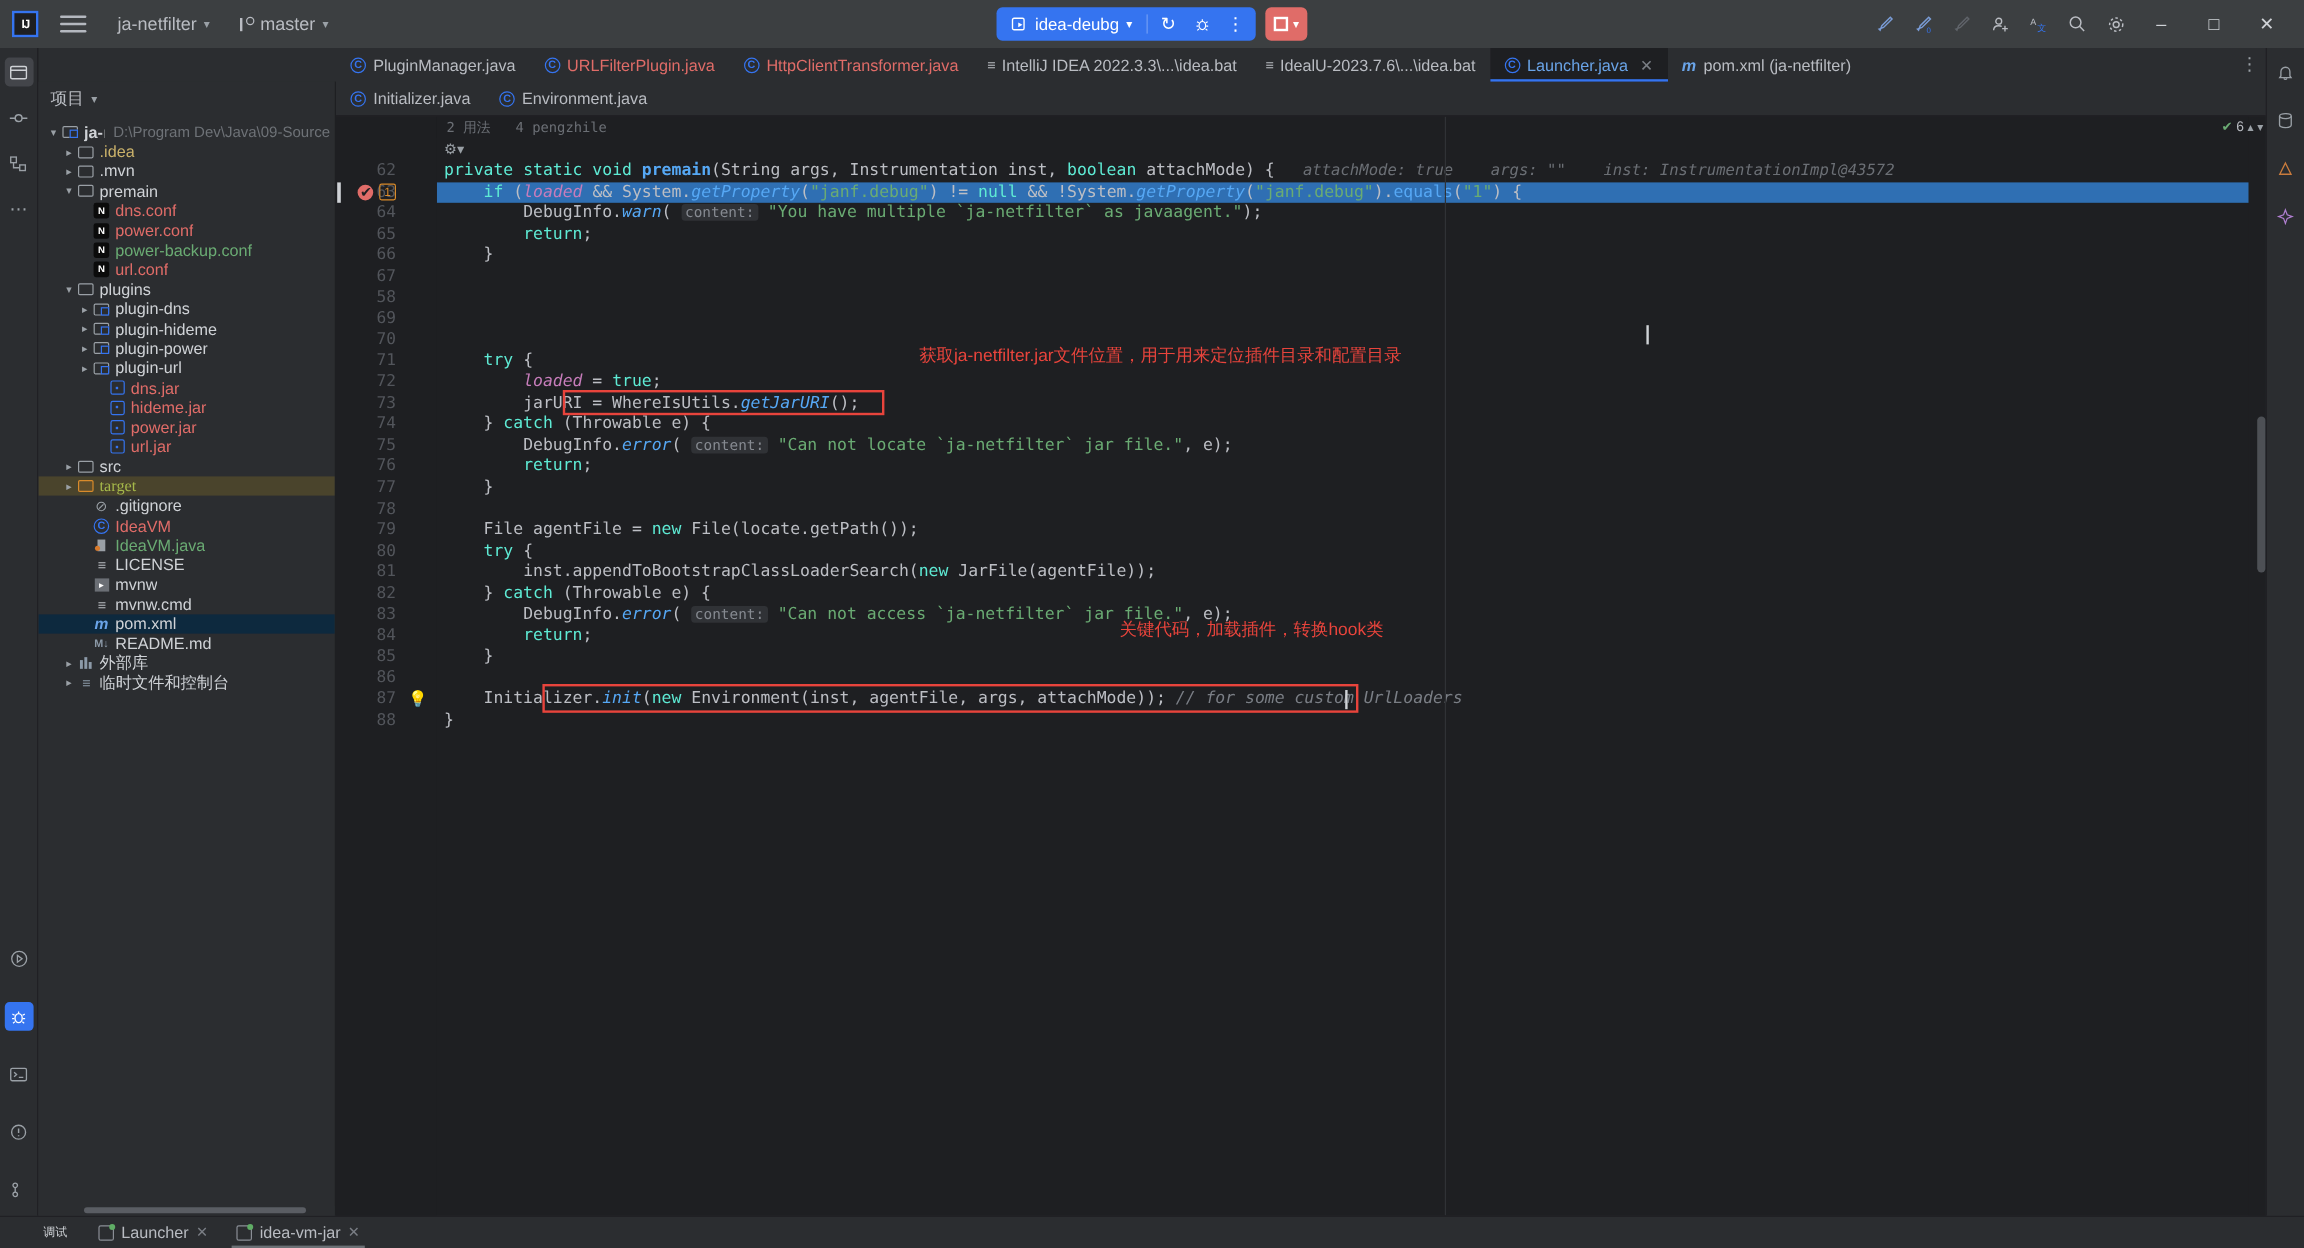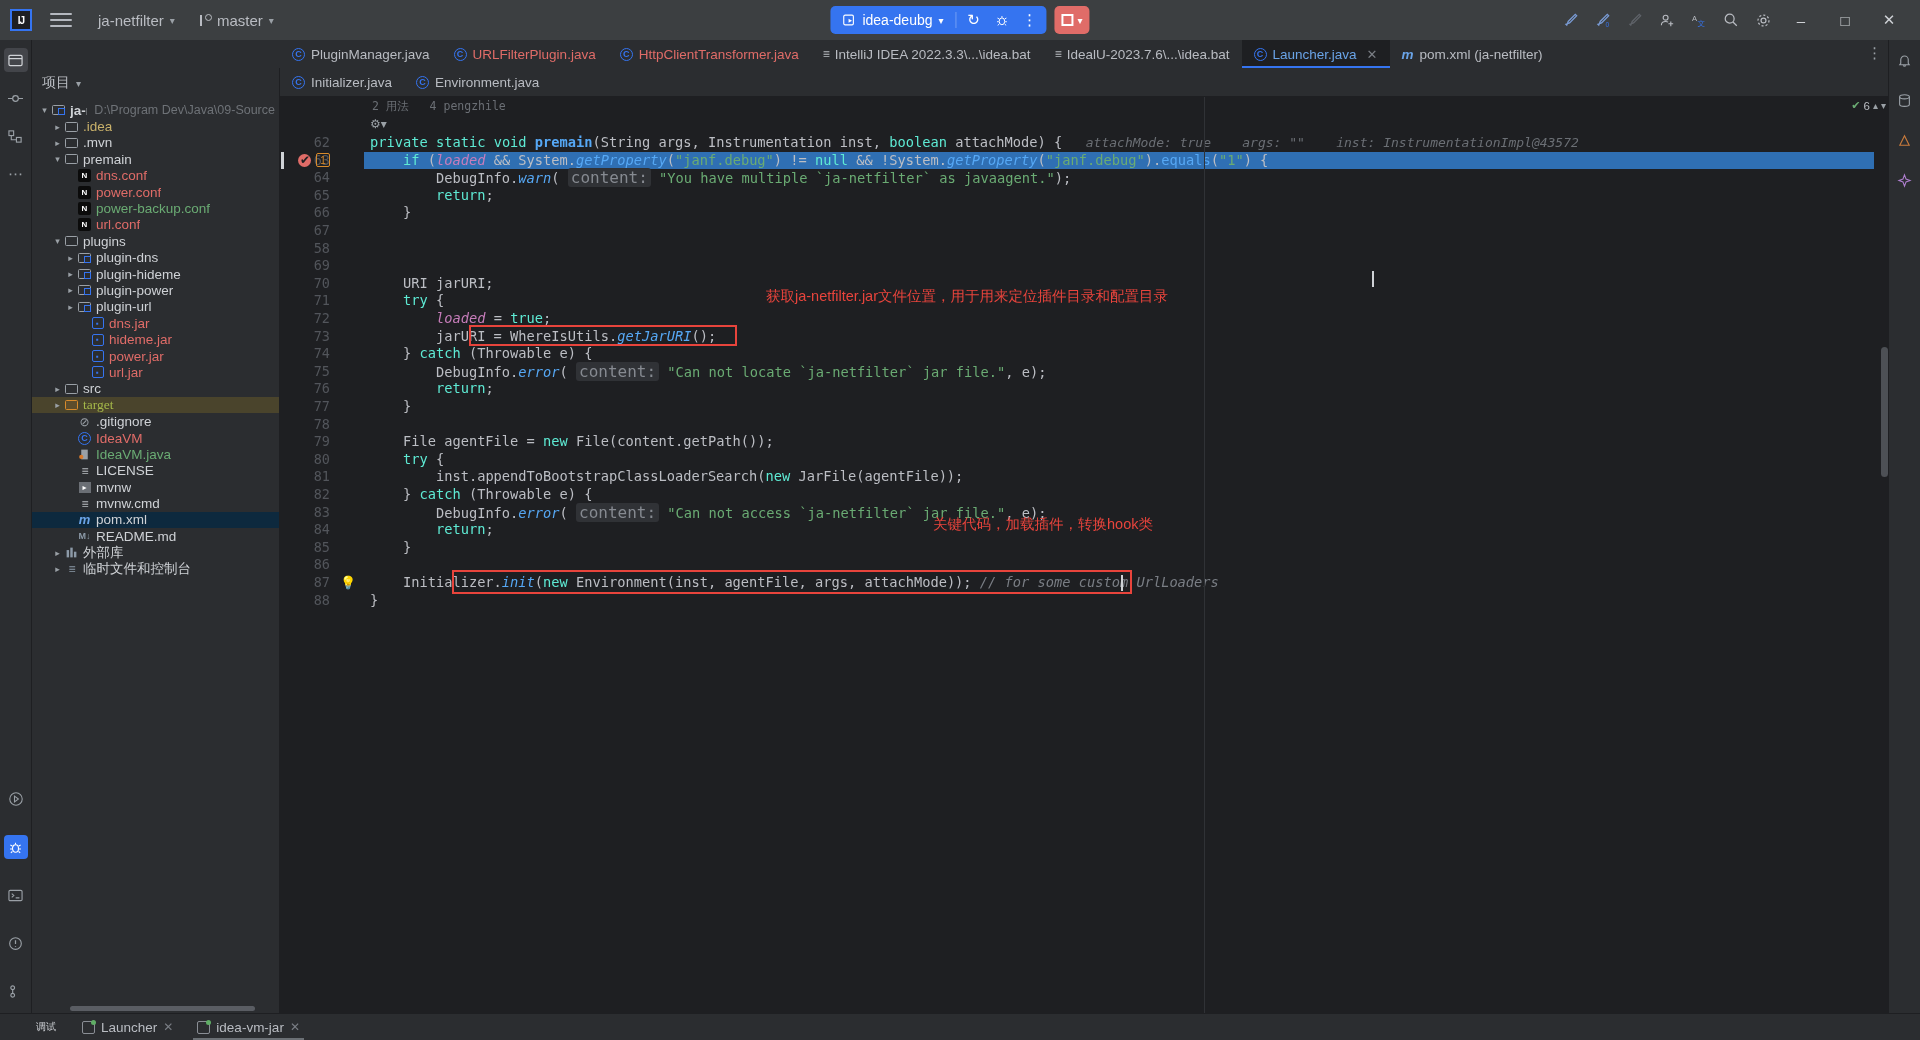--- a/index.html
+++ b/index.html
@@ -96,21 +96,21 @@
   .codeline { position:absolute;left:0;right:0;height:17.6px;line-height:17.6px;white-space:pre;font-size:13.7px;
               font-family:"DejaVu Sans Mono",monospace;padding-left:6px; }
   .codeline.cur { background:#2f6fb3; }
   .kw  { color:#5eead4; }
   .str { color:#6aab73; }
   .fld { color:#c77dbb; }
   .mth { color:#56a8f5; }
   .stat{ font-style:italic; }
   .txt { color:#bcbec4; }
   .cmt { color:#7a7e85;font-style:italic; }
-  .hint{ color:#868a91;background:#303236;border-radius:3px;padding:0 3px;font-size:16px;font-style:normal; }
+  .hint{ color:#868a91;background:#303236;border-radius:3px;padding:0 3px;font-size:12px;font-style:normal; }
   .inlay{ color:#6b6f75;font-style:italic;font-size:13px; }
 
   .bp { position:absolute;left:18px;width:13px;height:13px;border-radius:50%;background:#e06c68; }
   .bpcheck { position:absolute;left:20px;color:#e06c68;font-size:12px; }
   .bpnum { position:absolute;left:36px;width:14px;height:14px;border:1px solid #d98b2b;color:#d98b2b;font-size:10px;
            display:flex;align-items:center;justify-content:center;border-radius:2px; }
   .bulb { position:absolute;left:60px;color:#f2c55c;font-size:13px; }
   .exec-arrow{ position:absolute;left:1px;top:0;width:3px;height:17.6px;background:#cfd2d6; }
 
   .annot { position:absolute;color:#e8443c;font-size:14.5px;white-space:nowrap; }
@@ -597,30 +597,29 @@
         <div id="inspect-row">
           <span style="font-size:12px">⚙▾</span>
         </div>
       <div class="codeline" style="top: 37px;"><span class="kw">private</span> <span class="kw">static</span> <span class="kw">void</span> <span class="mth" style="font-weight:bold">premain</span><span class="txt">(String args, Instrumentation inst, </span><span class="kw">boolean</span><span class="txt"> attachMode) {</span><span class="inlay">   attachMode: true    args: ""    inst: InstrumentationImpl@43572</span></div>
           <div class="codeline cur" style="top: 54.6px;">    <span class="kw">if</span> <span class="txt">(</span><span class="fld stat">loaded</span><span class="txt"> &amp;&amp; System.</span><span class="mth stat">getProperty</span><span class="txt">(</span><span class="str">"janf.debug"</span><span class="txt">) != </span><span class="kw">null</span><span class="txt"> &amp;&amp; !System.</span><span class="mth stat">getProperty</span><span class="txt">(</span><span class="str">"janf.debug"</span><span class="txt">).</span><span class="mth">equals</span><span class="txt">(</span><span class="str">"1"</span><span class="txt">) {</span></div>
           <div class="codeline" style="top: 72.2px;">        <span class="txt">DebugInfo.</span><span class="mth stat">warn</span><span class="txt">( </span><span class="hint">content:</span> <span class="str">"You have multiple `ja-netfilter` as javaagent."</span><span class="txt">);</span></div>
           <div class="codeline" style="top: 89.8px;">        <span class="kw">return</span><span class="txt">;</span></div>
           <div class="codeline" style="top: 107.4px;">    <span class="txt">}</span></div>
           <div class="codeline" style="top: 125px;"></div>
           <div class="codeline" style="top: 160.2px;"></div>
-          <div class="codeline" style="top: 177.8px;">    <span class="txt">URI jarURI;</span></div>
           <div class="codeline" style="top: 195.4px;">    <span class="kw">try</span><span class="txt"> {</span></div>
           <div class="codeline" style="top: 213px;">        <span class="fld stat">loaded</span><span class="txt"> = </span><span class="kw">true</span><span class="txt">;</span></div>
           <div class="codeline" style="top: 230.6px;">        <span class="txt">jarURI = WhereIsUtils.</span><span class="mth stat">getJarURI</span><span class="txt">();</span></div>
           <div class="codeline" style="top: 248.2px;">    <span class="txt">} </span><span class="kw">catch</span><span class="txt"> (Throwable e) {</span></div>
           <div class="codeline" style="top: 265.8px;">        <span class="txt">DebugInfo.</span><span class="mth stat">error</span><span class="txt">( </span><span class="hint">content:</span> <span class="str">"Can not locate `ja-netfilter` jar file."</span><span class="txt">, e);</span></div>
           <div class="codeline" style="top: 283.4px;">        <span class="kw">return</span><span class="txt">;</span></div>
           <div class="codeline" style="top: 301px;">    <span class="txt">}</span></div>
           <div class="codeline" style="top: 318.6px;"></div>
-          <div class="codeline" style="top: 336.2px;">    <span class="txt">File agentFile = </span><span class="kw">new</span><span class="txt"> File(content.getPath());</span></div>
+          <div class="codeline" style="top: 336.2px;">    <span class="txt">File agentFile = </span><span class="kw">new</span><span class="txt"> File(locate.getPath());</span></div>
           <div class="codeline" style="top: 353.8px;">    <span class="kw">try</span><span class="txt"> {</span></div>
           <div class="codeline" style="top: 371.4px;">        <span class="txt">inst.appendToBootstrapClassLoaderSearch(</span><span class="kw">new</span><span class="txt"> JarFile(agentFile));</span></div>
           <div class="codeline" style="top: 389px;">    <span class="txt">} </span><span class="kw">catch</span><span class="txt"> (Throwable e) {</span></div>
           <div class="codeline" style="top: 406.6px;">        <span class="txt">DebugInfo.</span><span class="mth stat">error</span><span class="txt">( </span><span class="hint">content:</span> <span class="str">"Can not access `ja-netfilter` jar file."</span><span class="txt">, e);</span></div>
           <div class="codeline" style="top: 424.2px;">        <span class="kw">return</span><span class="txt">;</span></div>
           <div class="codeline" style="top: 441.8px;">    <span class="txt">}</span></div>
           <div class="codeline" style="top: 459.4px;"></div>
           <div class="codeline" style="top: 477px;">    <span class="txt">Initializer.</span><span class="mth stat">init</span><span class="txt">(</span><span class="kw">new</span><span class="txt"> Environment(inst, agentFile, args, attachMode)); </span><span class="cmt">// for some custom UrlLoaders</span></div>
           <div class="codeline" style="top: 494.6px;"><span class="txt">}</span></div>
           <div class="redbox" style="left: 105px; top: 227.6px; width: 268px; height: 21px;"></div>

